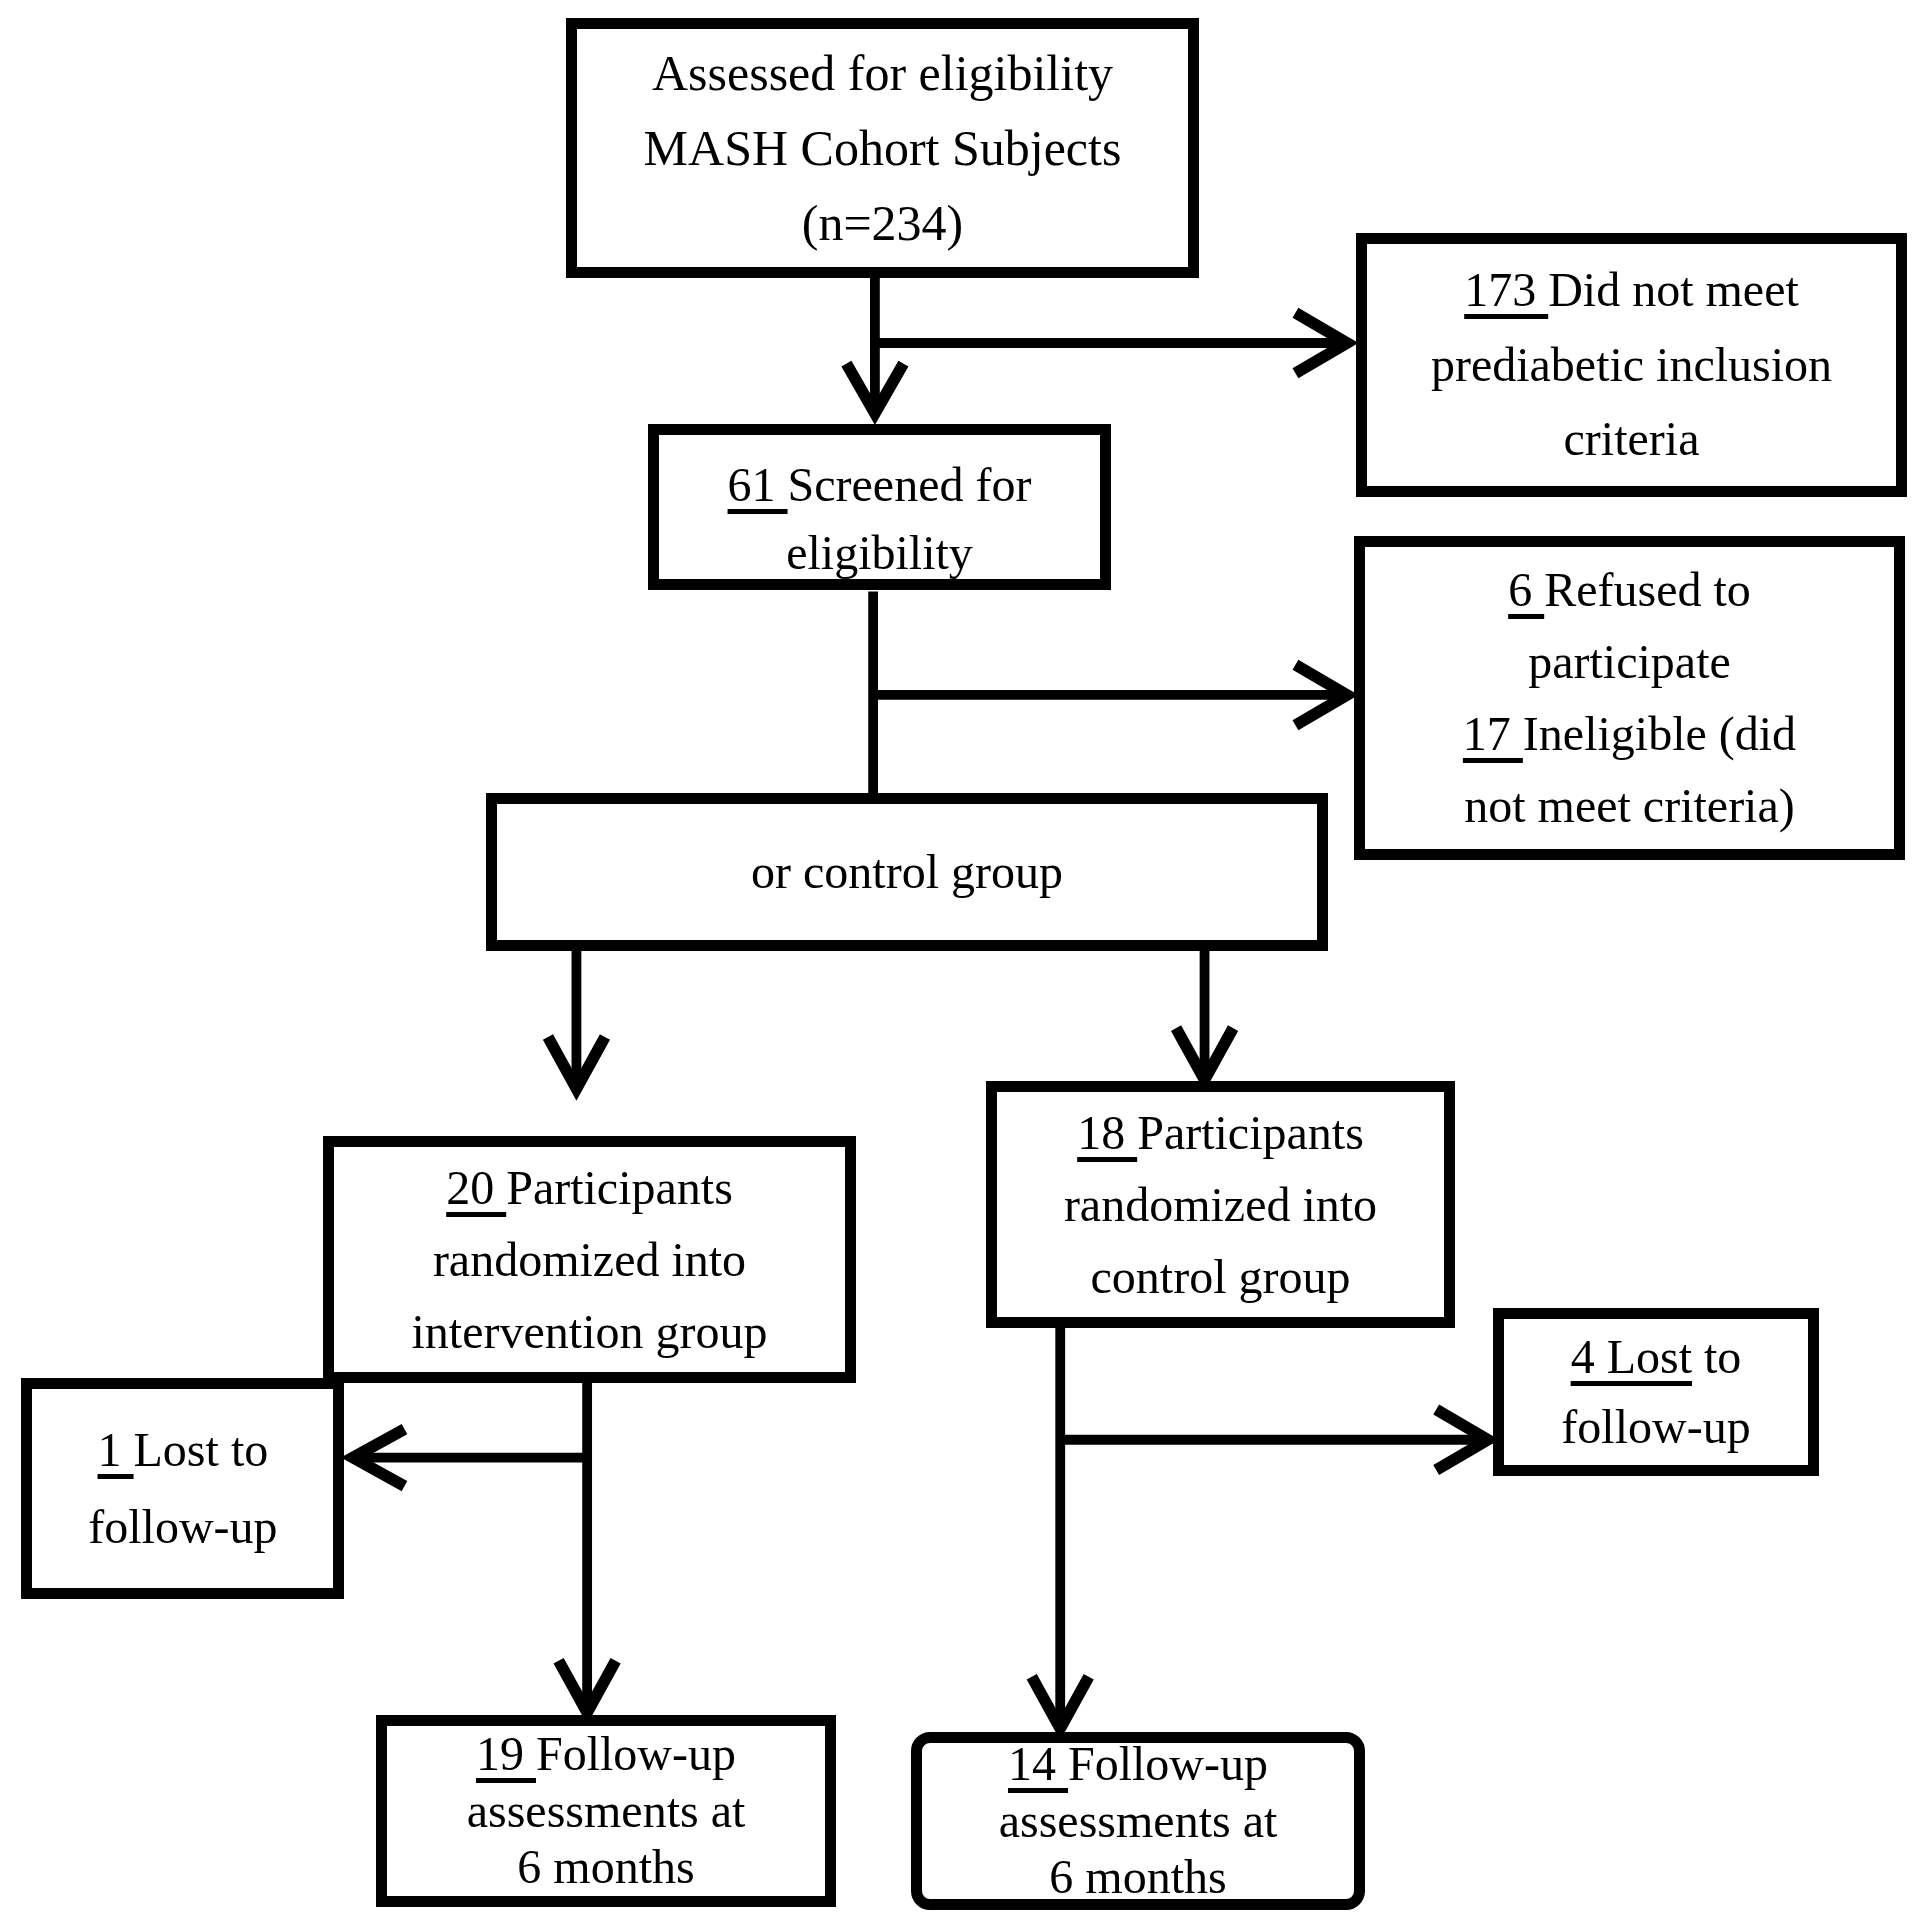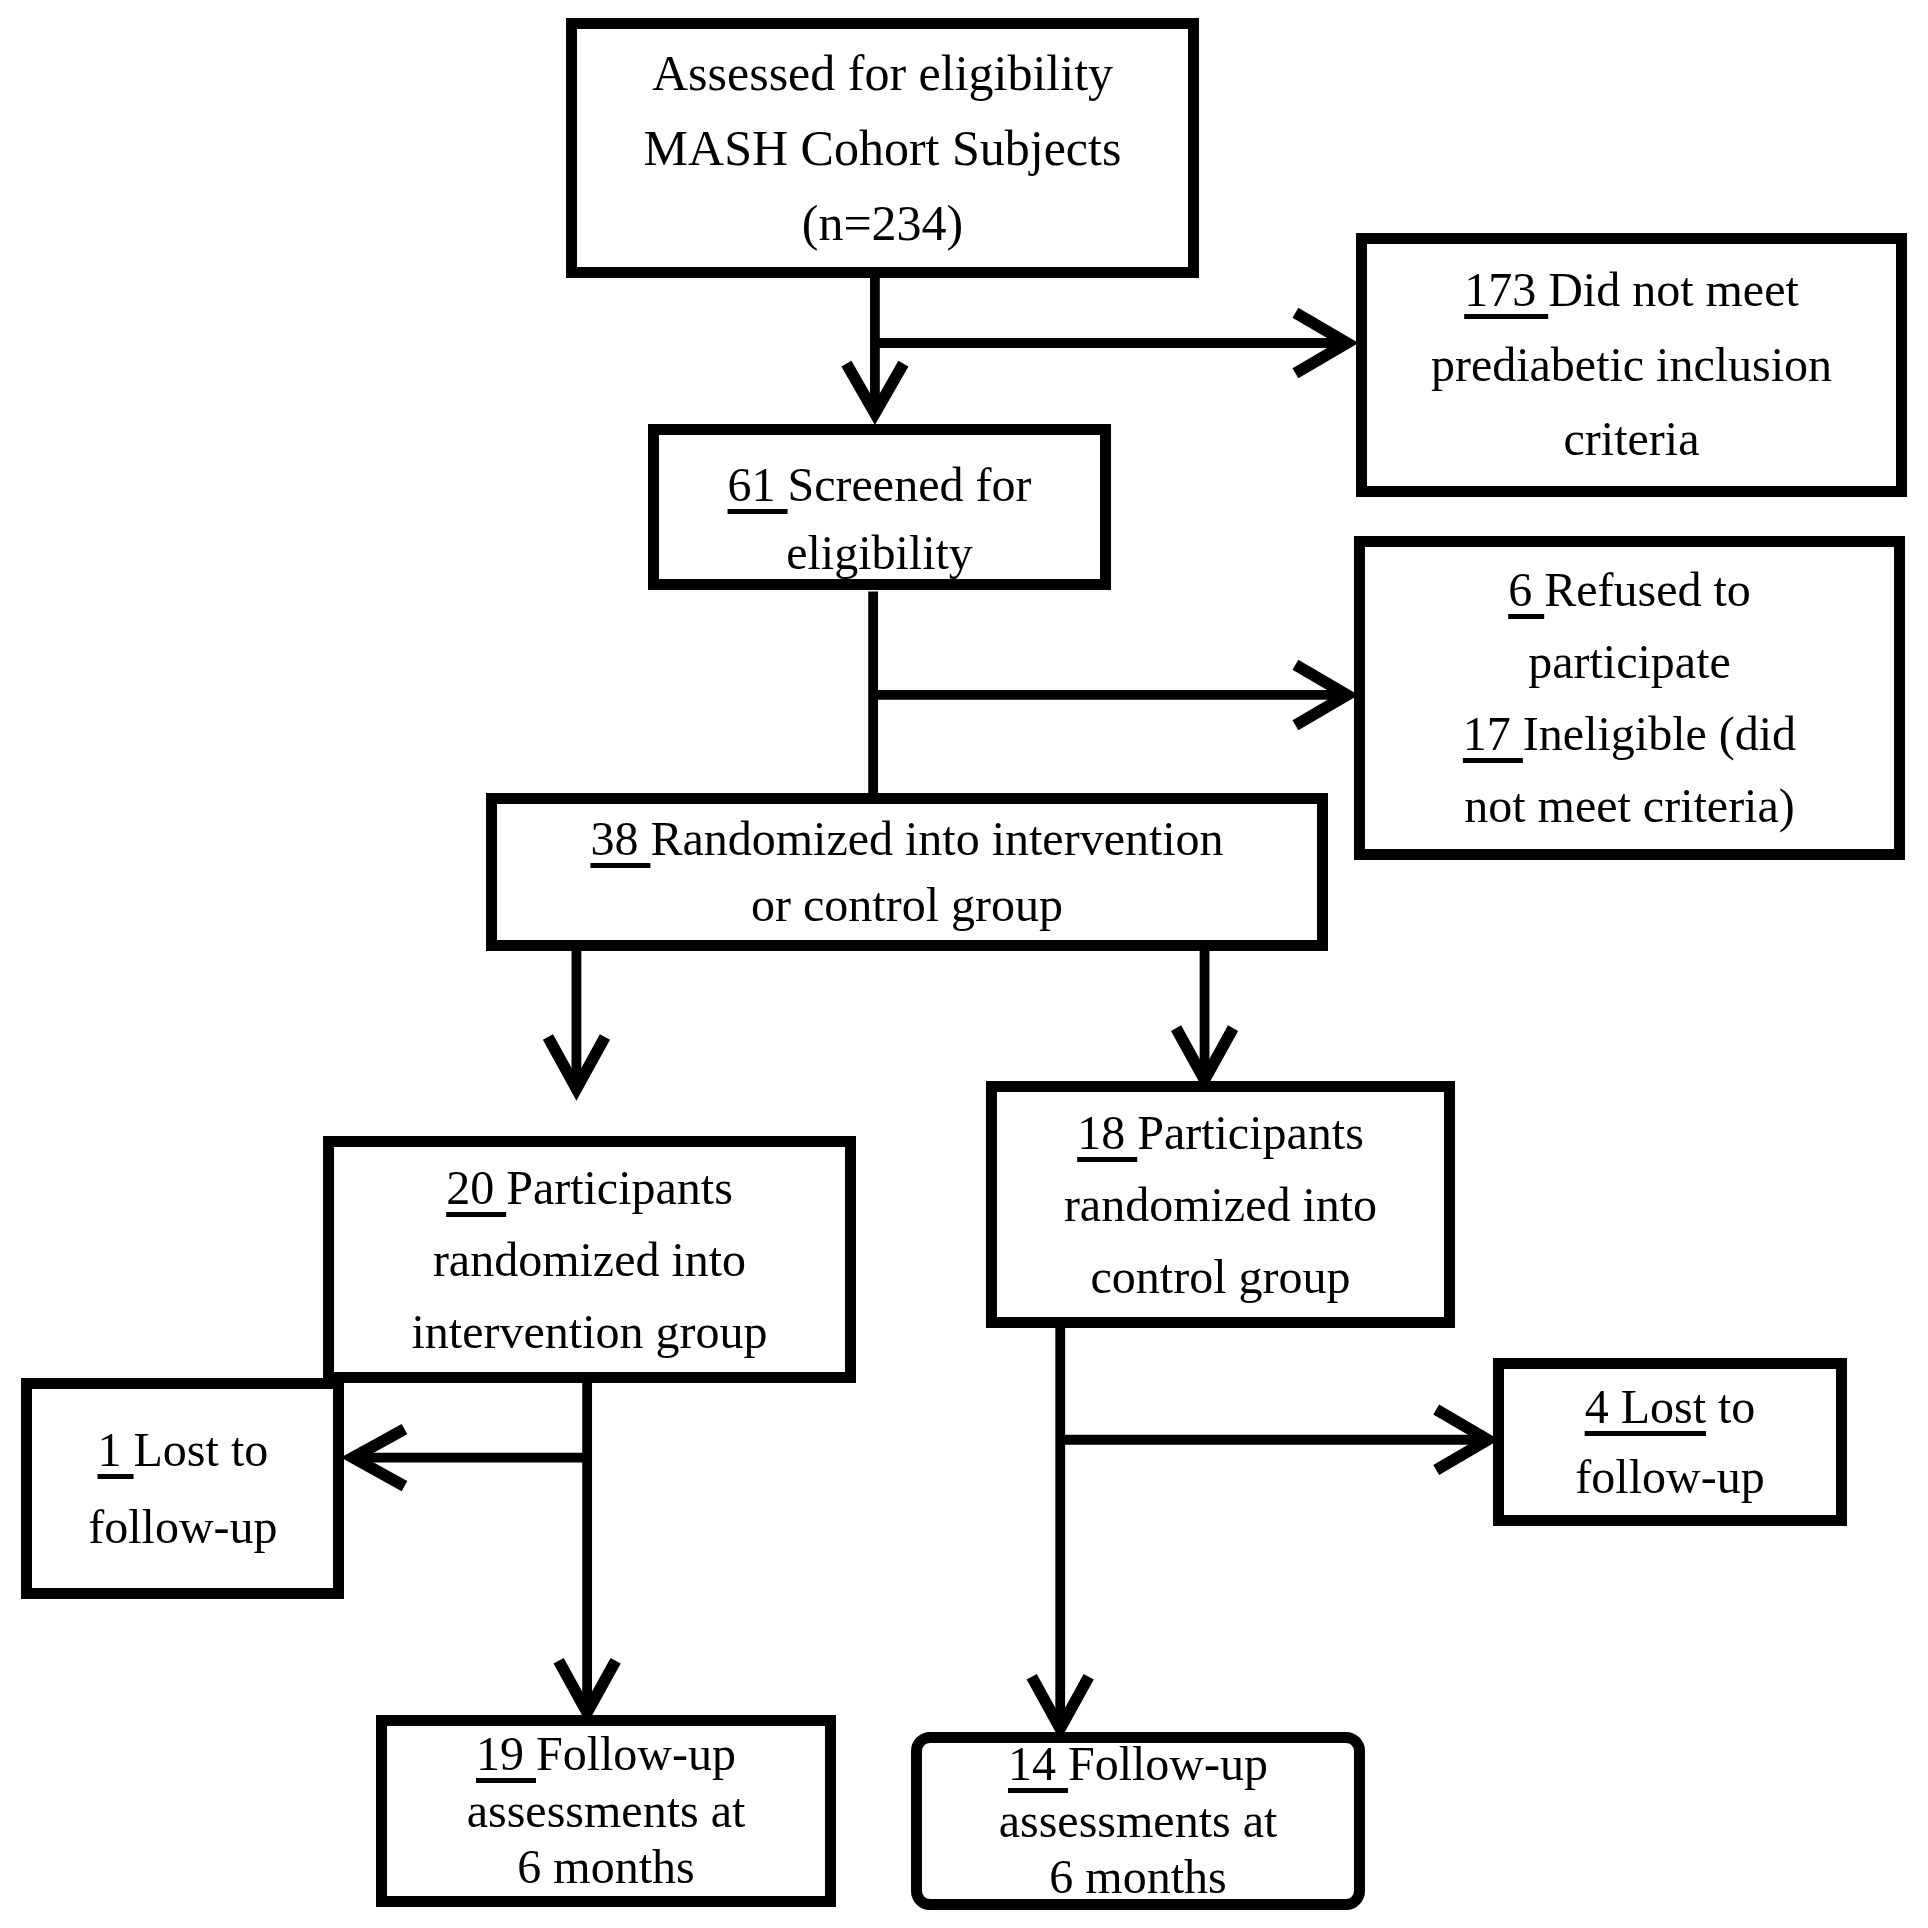--- a/index.html
+++ b/index.html
@@ -26,21 +26,21 @@
 
   #n-assessed     { left:566px;  top:18px;   width:633px; height:260px; font-size:50px; line-height:1.5; }
   #n-did-not-meet { left:1356px; top:233px;  width:551px; height:264px; line-height:1.55; }
   #n-screened     { left:648px;  top:424px;  width:463px; height:166px; line-height:1.42;
                     justify-content:flex-start; padding-top:16px; overflow:hidden; }
   #n-refused      { left:1354px; top:536px;  width:551px; height:324px; line-height:1.5; }
   #n-randomized   { left:486px;  top:793px;  width:842px; height:158px; line-height:1.38; }
   #n-intervention { left:323px;  top:1092px; width:533px; height:247px; line-height:1.5;margin-top:44px; }
   #n-control      { left:986px; top:1081px; width:469px; height:247px; line-height:1.5; }
   #n-lost1        { left:21.4px;   top:1378px; width:323px; height:221px; line-height:1.6; }
-  #n-lost4        { left:1493px; top:1358px; width:354px; height:168px; line-height:1.45; }
+  #n-lost4        { left:1493px; top:1308px; width:326px; height:168px; line-height:1.45; }
   #n-fu19         { left:376px;  top:1715px; width:460px; height:192px; line-height:1.18; }
   #n-fu14         { left:911px; top:1732px; width:454px; height:178px; line-height:1.18;border-radius:19px; }
 
   svg.wires { position:absolute; left:0; top:0; width:1928px; height:1928px; pointer-events:none; }
   svg.wires path { stroke:var(--ink); fill:none; }
   svg.wires path.stem { stroke-width:11px; }
   svg.wires path.head { stroke-width:13px; stroke-linejoin:miter; }
 </style>
 </head>
 <body>
@@ -91,21 +91,20 @@
   </div>
 
   <div class="node" id="n-refused">
     <div class="ln"><span class="u">6 </span><span>Refused to</span></div>
     <div class="ln">participate</div>
     <div class="ln"><span class="u">17 </span><span>Ineligible (did</span></div>
     <div class="ln">not meet criteria)</div>
   </div>
 
   <div class="node" id="n-randomized">
-    <div class="ln"><span class="u">38 </span><span>Randomized into intervention</span></div>
     <div class="ln">or control group</div>
   </div>
 
   <div class="node" id="n-intervention">
     <div class="ln"><span class="u">20 </span><span>Participants</span></div>
     <div class="ln">randomized into</div>
     <div class="ln">intervention group</div>
   </div>
 
   <div class="node" id="n-control">

